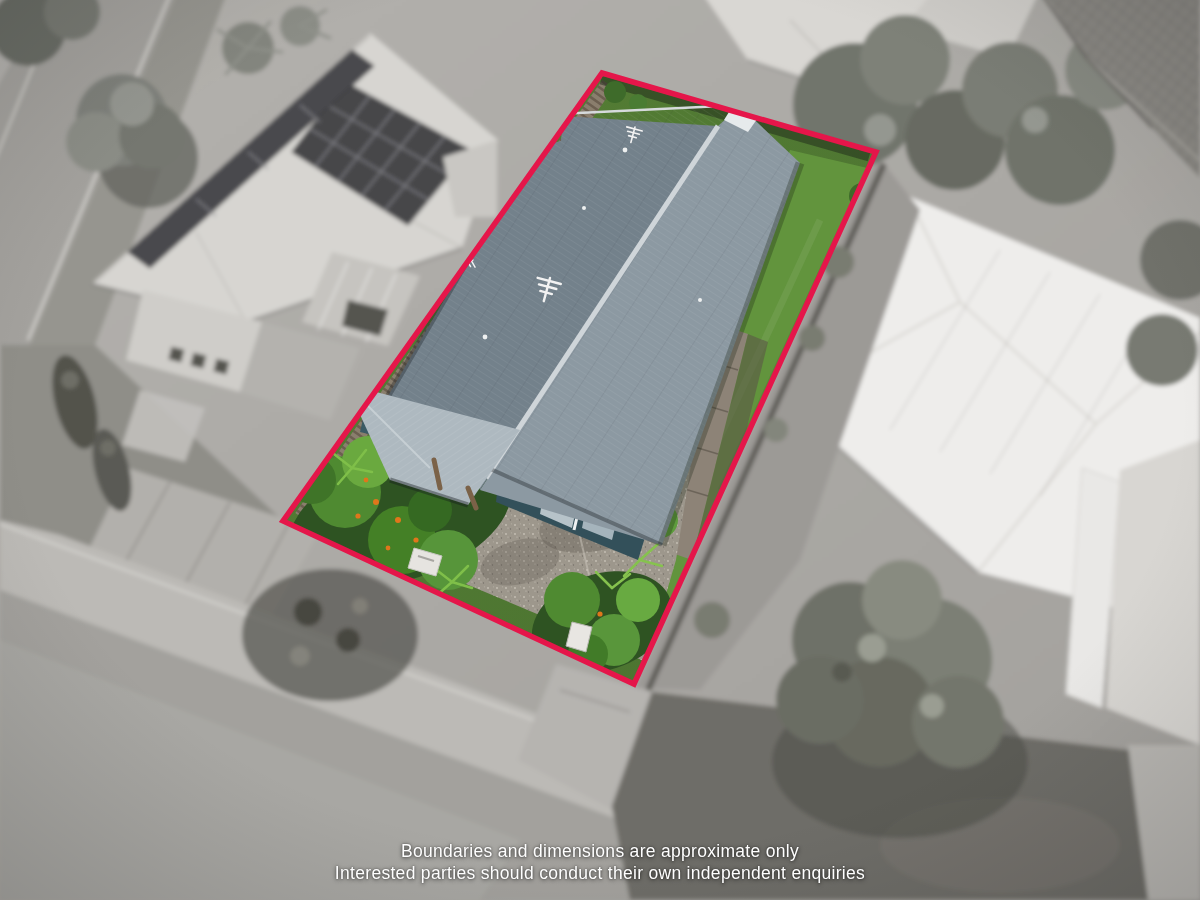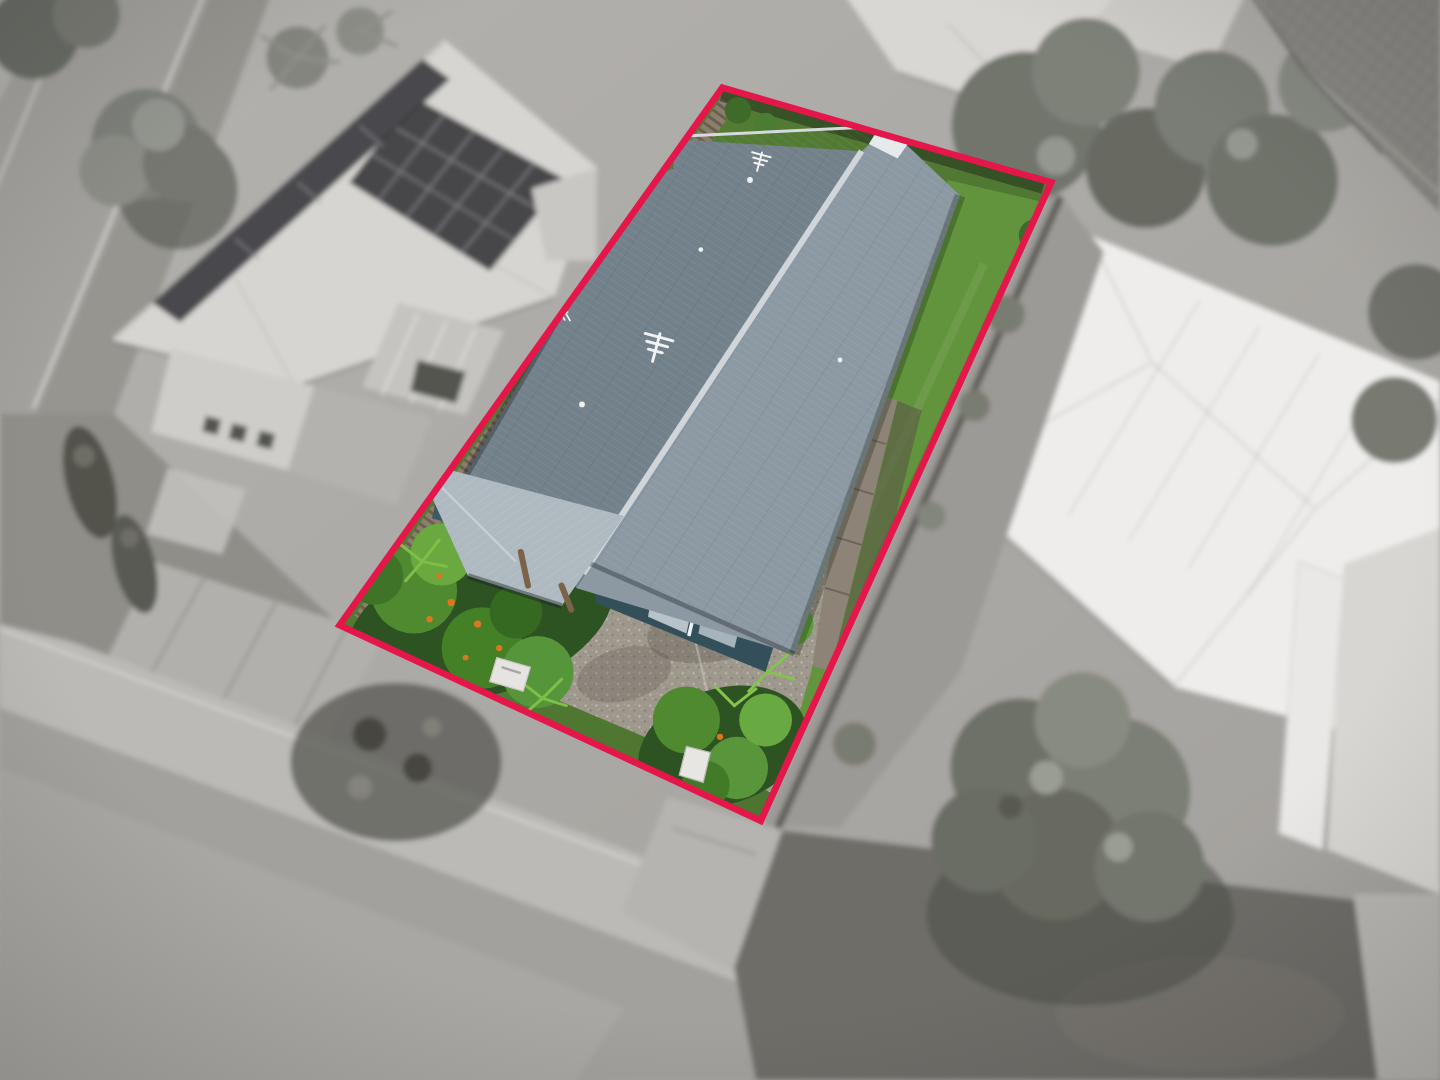--- a/index.html
+++ b/index.html
@@ -399,13 +399,17 @@
       <circle cx="584" cy="208" r="2"></circle>
           <circle cx="700" cy="300" r="2"></circle>
     </g>
   </g>
 
   <polygon points="602,73 788,127 876,152 634,684 283,521" fill="none" stroke="#e5164a" stroke-width="5.5" stroke-linejoin="miter"></polygon>
 
   <rect x="0" y="0" width="1200" height="900" fill="url(#vig)"></rect>
 </svg>
 
+  <div class="disclaimer">
+    <span>Boundaries and dimensions are approximate only</span>
+    <span>Interested parties should conduct their own independent enquiries</span>
+  </div>
 </div>
 
 </body></html>

